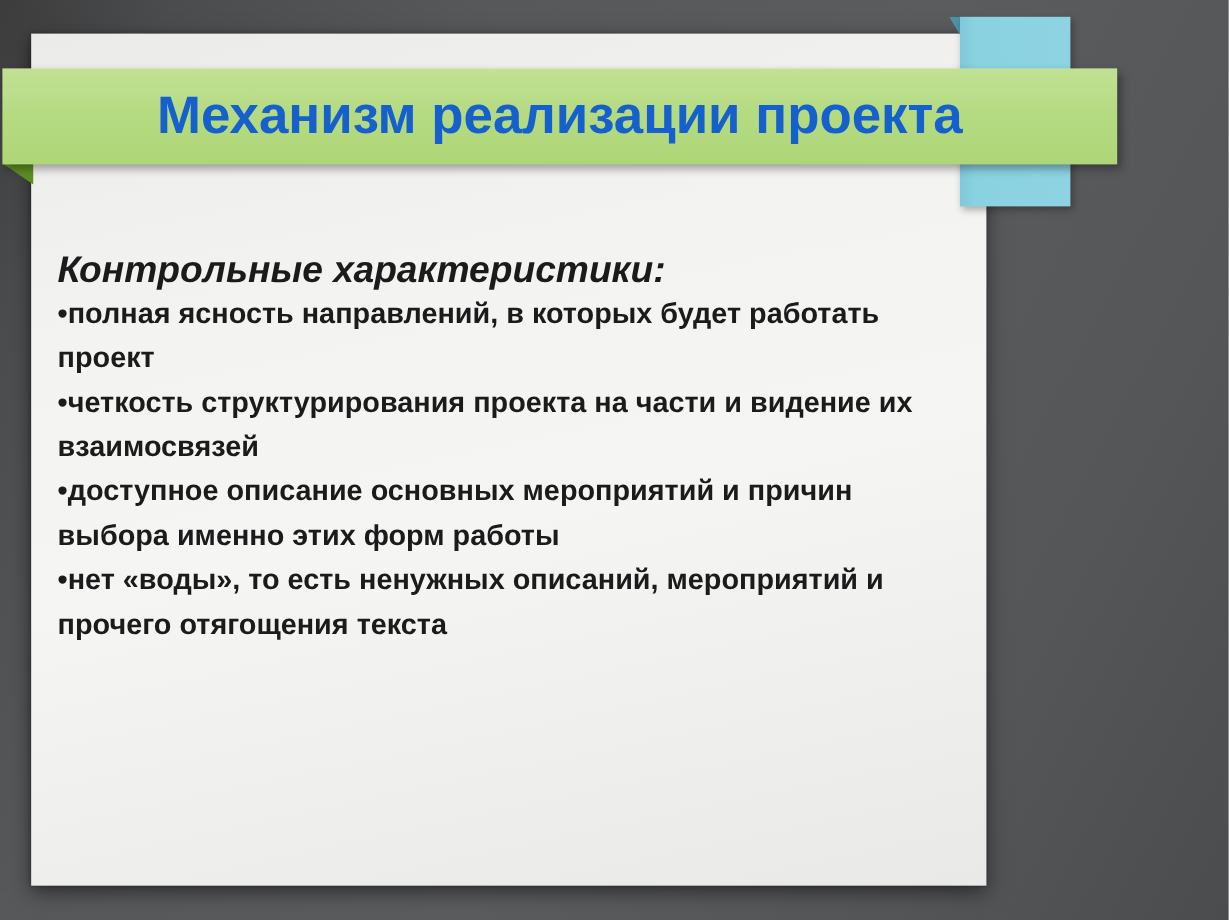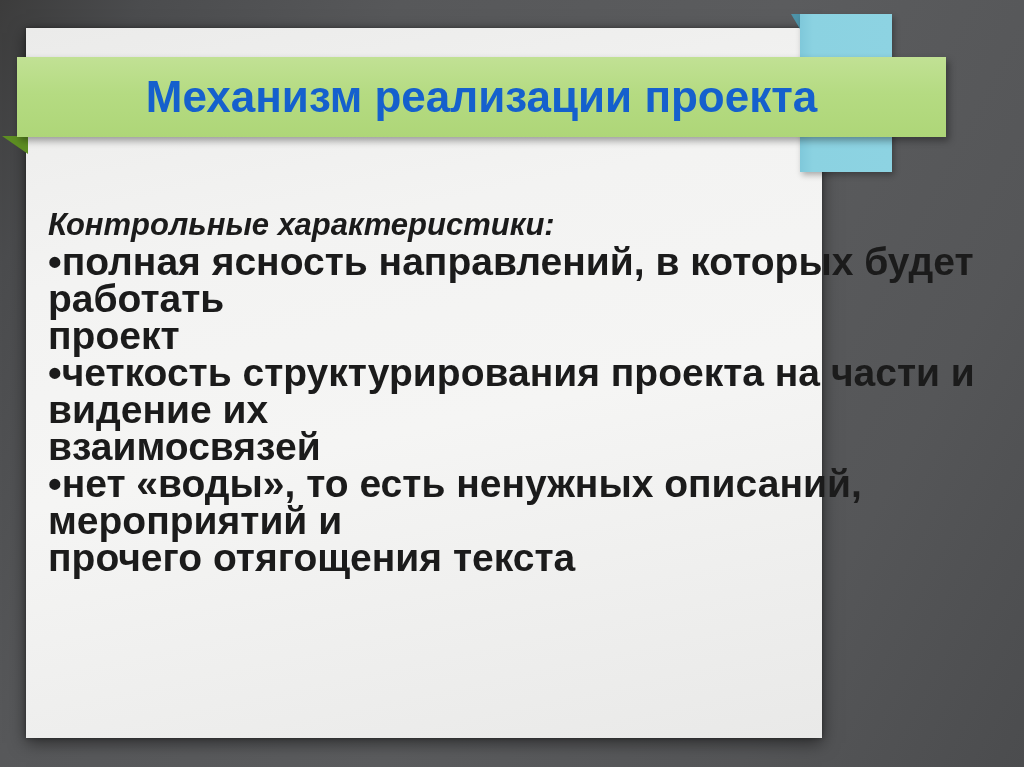--- a/index.html
+++ b/index.html
@@ -39,21 +39,21 @@
     position: absolute;
     left: 791px; top: 14px;
     width: 9px; height: 15px;
     background: #4d93a8;
     clip-path: polygon(0 0, 100% 0, 100% 100%);
     z-index: 2;
   }
   
   .banner {
     position: absolute;
-    left: 17px; top: 57px;
+    left: 2px; top: 57px;
     width: 929px; height: 80px;
     background: linear-gradient(180deg, #c1e194 0%, #b5db82 45%, #aed678 100%);
     box-shadow: 3px 4px 7px rgba(0,0,0,0.35);
     display: flex; align-items: center; justify-content: center;
     z-index: 3;
   }
   .banner-fold {
     position: absolute;
     left: 2px; top: 136px;
     width: 26px; height: 18px;
@@ -79,38 +79,40 @@
   }
   .content-heading {
     margin: 0;
     font-size: 31px;
     line-height: 37px;
     font-weight: bold;
     font-style: italic;
   }
   .bullet {
     margin: 0;
-    font-size: 39px;
+    font-size: 24px;
     line-height: 37px;
     font-weight: bold;
     white-space: pre-line;
   }
 </style>
 </head>
 <body>
 
 <div class="stage">
 
   <div class="slide">
     <div class="content">
       <p class="content-heading">Контрольные характеристики:</p>
       <p class="bullet">•полная ясность направлений, в которых будет работать
 проект</p>
       <p class="bullet">•четкость структурирования проекта на части и видение их
 взаимосвязей</p>
+      <p class="bullet">•доступное описание основных мероприятий и причин
+выбора именно этих форм работы</p>
       <p class="bullet">•нет «воды», то есть ненужных описаний, мероприятий и
 прочего отягощения текста</p>
     </div>
   </div>
 
   <div class="cyan-fold"></div>
   <div class="cyan-ribbon"></div>
 
   <div class="banner-fold"></div>
   <div class="banner">

